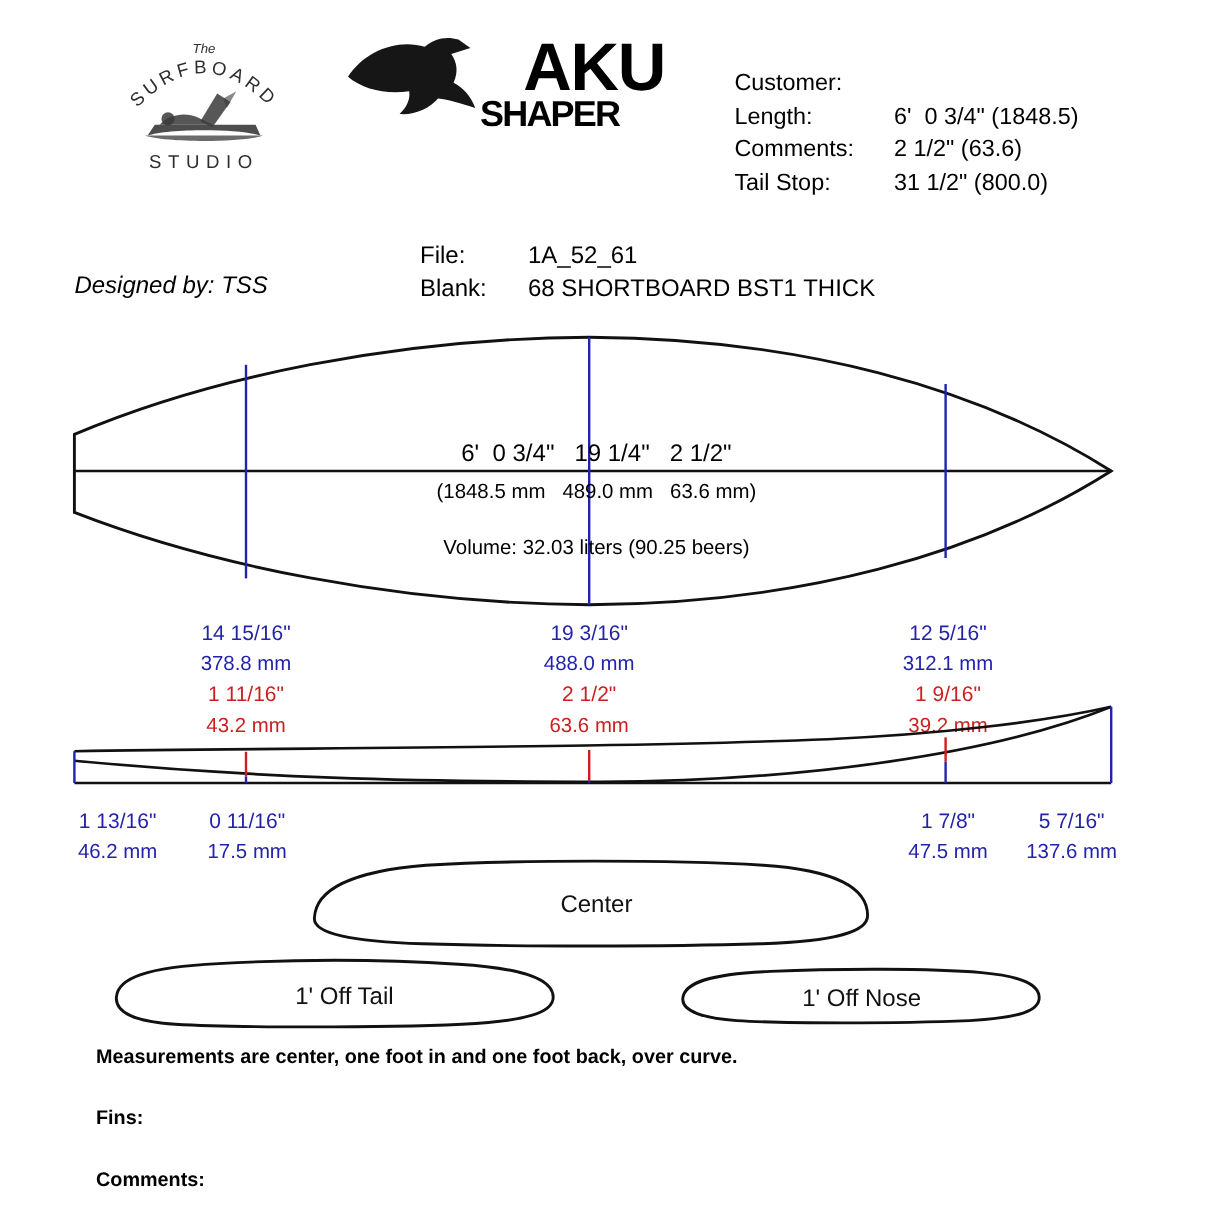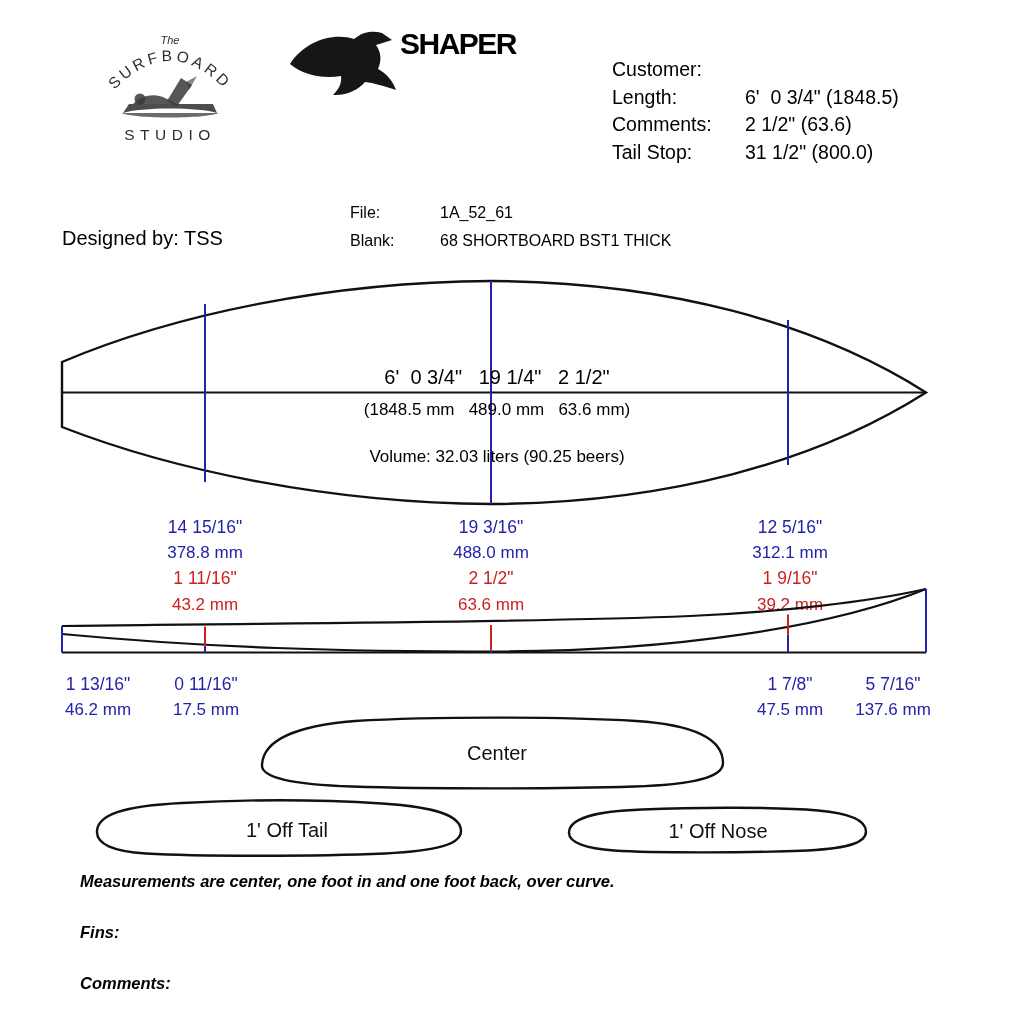--- a/index.html
+++ b/index.html
@@ -11,36 +11,36 @@
   #studio-logo { left:85px; top:22px; width:170px; height:125px; }
   #aku-logo { left:288px; top:22px; width:300px; height:110px; }
   #aku-wordmark { position:absolute; left:112px; top:8px; font-weight:bold; line-height:0.92; letter-spacing:-1px; }
   #aku-line1 { font-size:56px; margin-left:36px; }
   #aku-line2 { font-size:30px; letter-spacing:-1.5px; }
 
   #customer-block { left:612px; top:36px; font-size:19.5px; line-height:27.6px;margin-top:20px; }
   #customer-block .row { display:flex; }
   #customer-block .lbl { width:133px; }
 
-  #file-block { left:350px; top:199px; font-size:16px; line-height:28px; }
+  #file-block { left:350px; top:199px; font-size:20px; line-height:28px; }
   #file-block .row { display:flex; }
   #file-block .lbl { width:90px; }
-  #designed-by { left:62px; top:227px; font-size:20px; }
+  #designed-by { left:62px; top:227px; font-size:20px;font-style:italic; }
 
   
   #drawing { left:0; top:0; width:1024px; height:1024px; }
   svg text { font-family:"Liberation Sans", sans-serif; }
   .dim-txt  { font-size:17.5px; }
   .dim-txt2 { font-size:17px; }
   .board-dims  { font-size:20px; }
   .board-dims2 { font-size:17px; }
   .section-label { font-size:20px; fill:#111; }
 
   
-  .note { left:80px; font-size:16.5px; font-weight:bold;font-style:italic; }
+  .note { left:80px; font-size:16.5px; font-weight:bold; }
   #note-measure { top:872px; }
   #note-fins { top:923px; }
   #note-comments { top:974px; }
 </style>
 </head>
 <body>
 
 <svg id="studio-logo" class="abs" viewBox="0 0 170 125">
   <defs>
     <path id="arc" d="M 10,92 Q 85,-14 160,92" fill="none"></path>
@@ -68,20 +68,21 @@
       C 74,6 84,4 94,7
       L 104,14 L 88,19
       C 93,26 94,34 90,43
       C 98,47 105,55 108,64
       C 96,60 86,57 77,56
       C 70,64 58,70 45,69
       C 51,63 54,57 53,50
       C 35,53 15,49 2,38 Z"></path>
   </svg>
   <div id="aku-wordmark">
+    <div id="aku-line1">AKU</div>
     <div id="aku-line2">SHAPER</div>
   </div>
 </div>
 
 <div id="customer-block" class="abs">
   <div class="row">
     <span class="lbl">Customer:</span>
     <span></span>
   </div>
   <div class="row">

